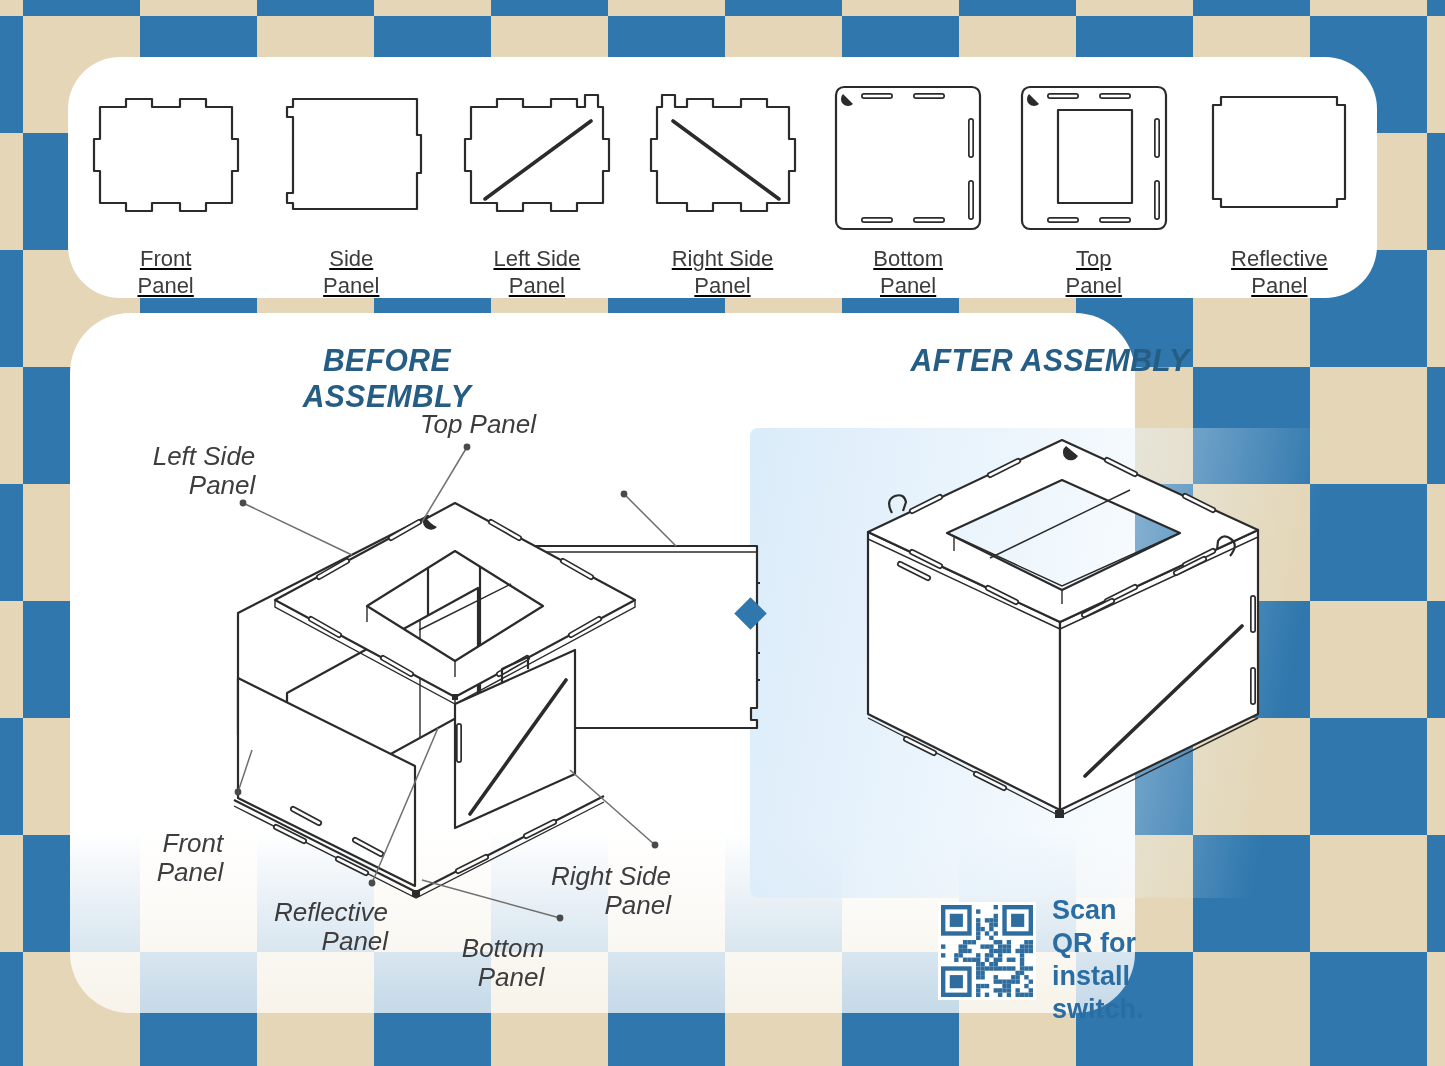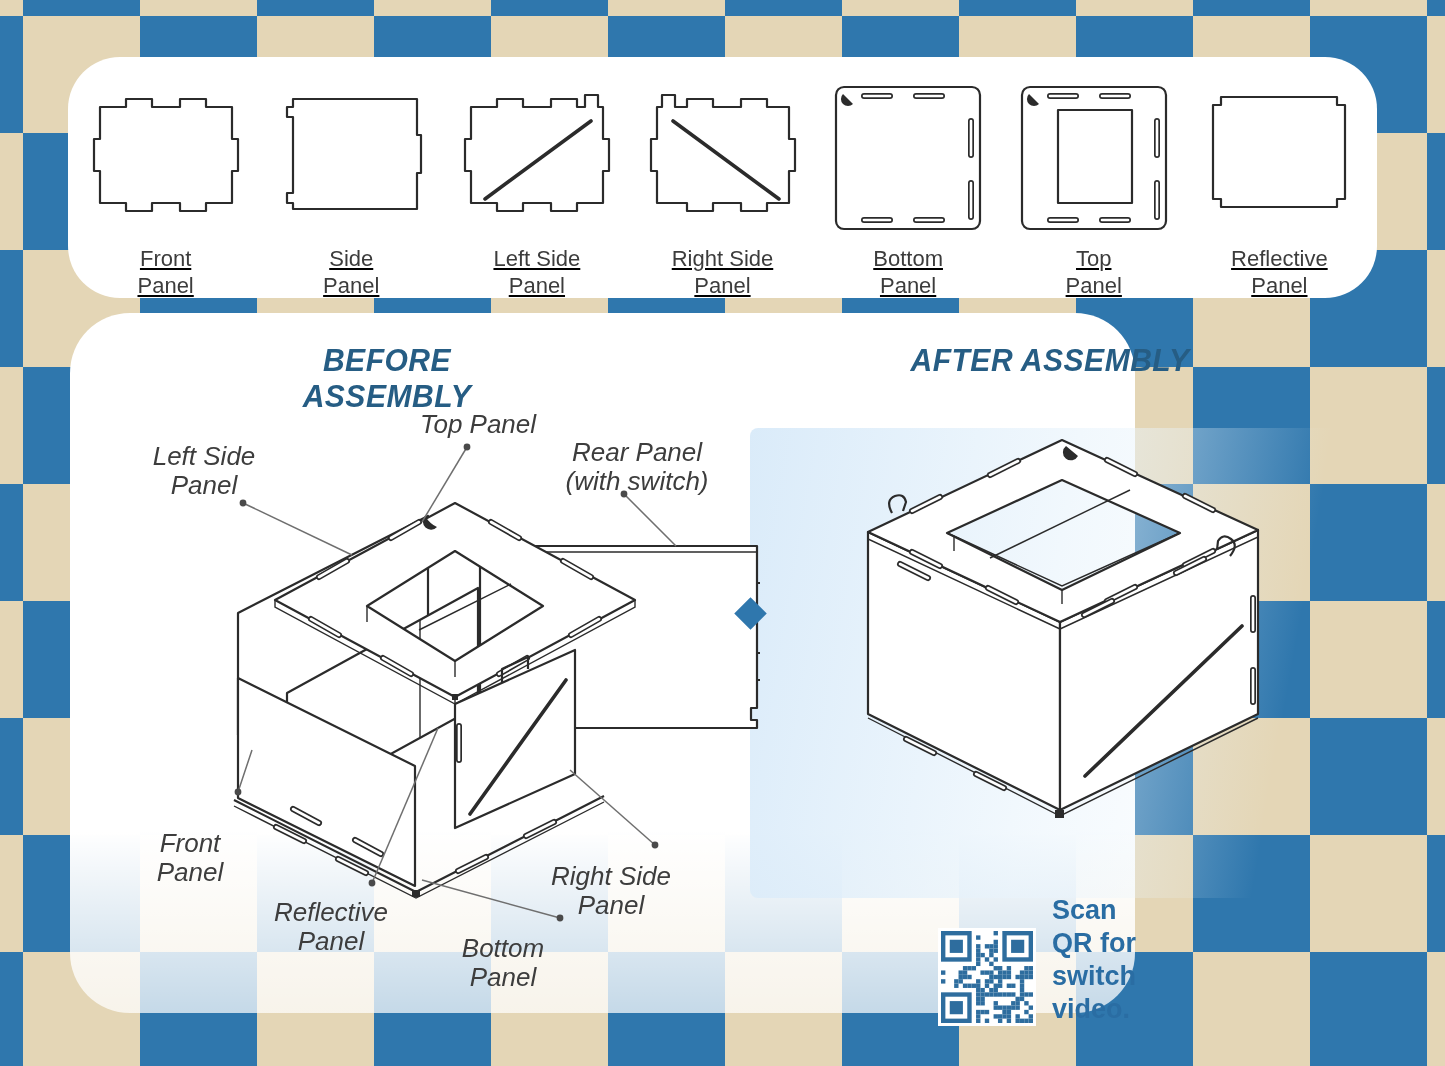--- a/index.html
+++ b/index.html
@@ -23,25 +23,25 @@
   .drawf{stroke:#2b2b2b;stroke-width:2.2;fill:#ffffff;stroke-linejoin:round;}
   .thin{stroke:#2b2b2b;stroke-width:1.4;fill:none;}
   .diag{stroke:#2b2b2b;stroke-width:3.6;fill:none;stroke-linecap:round;}
   .slot{stroke:#2b2b2b;stroke-width:6;stroke-linecap:round;fill:none;}
   .slot-core{stroke:#ffffff;stroke-width:2.6;stroke-linecap:round;fill:none;}
   .leader{stroke:#6f6f6f;stroke-width:1.5;fill:none;}
   .ldot{fill:#4a4a4a;}
   .darkbit{fill:#2b2b2b;stroke:none;}
   .section-title{position:absolute;top:30px;width:300px;text-align:center;
     font-size:31px;font-weight:bold;font-style:italic;letter-spacing:0.5px;color:#265d84;transform:scaleX(0.97);}
-  .dlabel{position:absolute;font-size:26px;font-style:italic;color:#3d3d3d;line-height:29px;text-align:center;transform:translateX(-50%);white-space:nowrap;}
+  .dlabel{position:absolute;font-size:26px;font-style:italic;color:#3d3d3d;line-height:29px;text-align:right;transform:translateX(-50%);white-space:nowrap;}
   .glow{position:absolute;left:680px;top:115px;width:630px;height:470px;border-radius:8px;
     background:linear-gradient(100deg,rgba(216,234,249,0.95) 0%,rgba(233,244,252,0.6) 48%,rgba(255,255,255,0) 82%);}
   .diamond{position:absolute;left:669px;top:289px;width:23px;height:23px;background:#2f77ad;transform:rotate(45deg);}
-  .qr-row{position:absolute;left:868px;top:563px;display:flex;align-items:flex-end;}
+  .qr-row{position:absolute;left:868px;top:563px;display:flex;align-items:center;}
   .qr-box{width:92px;height:92px;background:#fff;padding:3px;}
   .qr-caption{margin-left:16px;margin-top:18px;font-size:27px;line-height:33px;font-weight:bold;color:#2a6da3;}
   .abs{position:absolute;}
 </style>
 </head>
 <body>
 
 <div class="card parts-card">
 
   <div class="panel-fig">
@@ -237,24 +237,20 @@
         <circle class="ldot" cx="535" cy="447" r="3.4"></circle>
     </g>
   </svg>
 
   <div class="dlabel" style="left:408px;top:97px;">
     <div>Top Panel</div>
   </div>
   <div class="dlabel" style="left:134px;top:129px;">
     <div>Left Side</div>
       <div>Panel</div>
-  </div>
-  <div class="dlabel" style="left:567px;top:125px;">
-    <div>Rear Panel</div>
-      <div>(with switch)</div>
   </div>
   <div class="dlabel" style="left:120px;top:516px;">
     <div>Front</div>
       <div>Panel</div>
   </div>
   <div class="dlabel" style="left:261px;top:585px;">
     <div>Reflective</div>
       <div>Panel</div>
   </div>
   <div class="dlabel" style="left:433px;top:621px;">
@@ -452,16 +448,16 @@
           <rect x="61.60000000000001" y="0" width="30.800000000000004" height="30.800000000000004" fill="#2e6d9e"></rect>
           <rect x="66" y="4.4" width="22" height="22" fill="#fff"></rect>
           <rect x="70.4" y="8.8" width="13.200000000000001" height="13.200000000000001" fill="#2e6d9e"></rect>
           <rect x="0" y="61.60000000000001" width="30.800000000000004" height="30.800000000000004" fill="#2e6d9e"></rect>
           <rect x="4.4" y="66" width="22" height="22" fill="#fff"></rect>
           <rect x="8.8" y="70.4" width="13.200000000000001" height="13.200000000000001" fill="#2e6d9e"></rect>
         </svg>
     </div>
     <div class="qr-caption">
       <div>Scan QR for</div>
-      <div>switch video.</div>
+      <div>install switch.</div>
     </div>
   </div>
 </div>
 
 </body></html>

